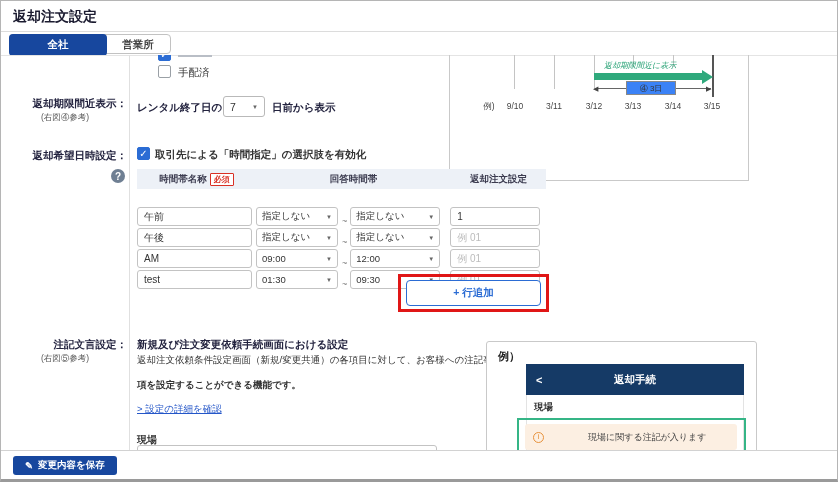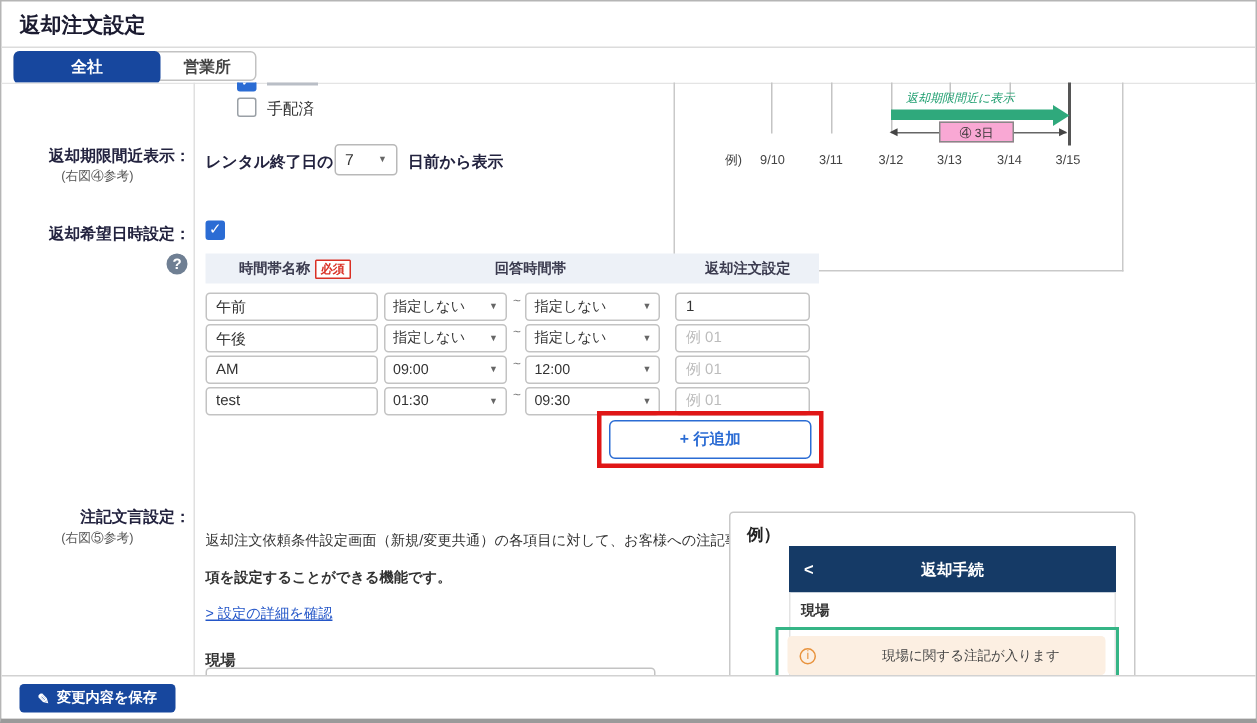--- a/index.html
+++ b/index.html
@@ -41,36 +41,36 @@
   .tl-box { left:448px; top:-6px; width:300px; height:132px; border:1px solid #c9c9c9; border-top:none; }
   .tick { position:absolute; width:1px; background:#c4c4c4; top:0; }
   .tick.dark { background:#555; width:2px; }
   .tl-date { position:absolute; font-size:8.5px; color:#444; width:30px; text-align:center; }
   .g-label { position:absolute; font-size:8px; color:#1e9e6f; white-space:nowrap;font-style:italic; }
   .g-shaft { position:absolute; height:7px; background:#2fa97c; }
   .g-head  { position:absolute; width:0; height:0; border-left:11px solid #2fa97c;
              border-top:7px solid transparent; border-bottom:7px solid transparent; }
   .d-line { position:absolute; height:1px; background:#666; }
   .d-end { position:absolute; font-size:7px; color:#444; line-height:1; }
-  .range-box { position:absolute; border:1px solid #888; background:#f9a8d4; font-size:8px; color:#333;
+  .range-box { position:absolute; border:1px solid #888; background:#3b82f6; font-size:8px; color:#333;
                display:flex; align-items:center; justify-content:center; }
 
   
   .help { width:14px; height:14px; border-radius:50%; background:#6f7f93; color:#fff; font-size:10px;
           font-weight:bold; display:flex; align-items:center; justify-content:center; cursor:pointer; }
 
   
   .thead { left:136px; top:114px; width:409px; height:20px; background:#edf1f7; display:flex;
            align-items:center; font-size:9.5px; font-weight:bold; color:#3c3c50; }
   .th1 { width:119px; text-align:center; display:flex; align-items:center; justify-content:center; gap:3px; }
   .th2 { width:195px; text-align:center; }
   .th3 { width:95px; text-align:center; }
   .req { font-size:8px; font-weight:bold; color:#d93025; border:1px solid #d93025; background:#fff;
          padding:0 3px; line-height:11px; border-radius:1px; }
-  .trow { position:absolute; left:136px; display:flex; align-items:flex-start; height:31px; }
+  .trow { position:absolute; left:136px; display:flex; align-items:flex-end; height:31px; }
   .t-input { width:115px; height:19px; border:1px solid #c3c3c3; border-radius:3px; font-size:10px;
              color:#333; padding:0 6px; font-family:"Liberation Sans",sans-serif; }
   .t-select { width:82px; height:19px; border:1px solid #c3c3c3; border-radius:3px; background:#fff;
               display:flex; align-items:center; justify-content:space-between; padding:0 5px;
               font-size:9.5px; color:#333; margin-left:4px; }
   .t-select.to { width:90px; margin-left:3px; }
   .tilde { font-size:9px; color:#777; margin-left:4px; }
   .t-code { width:90px; height:19px; border:1px solid #c3c3c3; border-radius:3px; font-size:10px;
             color:#333; padding:0 6px; margin-left:10px; font-family:"Liberation Sans",sans-serif; }
   .t-code::placeholder { color:#bcbcbc; }
@@ -171,20 +171,21 @@
       <div class="tl-date" style="left:208px; top:52px;">3/14</div>
       <div class="tl-date" style="left:247px; top:52px;">3/15</div>
     </div>
 
     <div class="abs sec-label" style="left:2px; top:94px;">返却希望日時設定：</div>
     <div class="abs help" style="left:110px; top:114px;">?</div>
 
     <div class="abs" style="left:136px; top:92px;">
       <div class="cb checked">✓</div>
     </div>
+    <div class="abs cb-label" style="left:154px; top:93px; font-weight:bold;">取引先による「時間指定」の選択肢を有効化</div>
 
     <div class="abs thead">
       <div class="th1">
         <span>時間帯名称</span>
         <span class="req">必須</span>
       </div>
       <div class="th2">回答時間帯</div>
       <div class="th3">返却注文設定</div>
     </div>
 
@@ -243,20 +244,21 @@
       </div>
       <input class="t-code" placeholder="例 01" style="">
     </div>
 
     <div class="abs red-annot"></div>
     <div class="abs add-btn">+ 行追加</div>
 
     <div class="abs sec-label" style="left:2px; top:283px;">注記文言設定：</div>
     <div class="abs sec-sublabel" style="left:2px; top:298px;">(右図⑤参考)</div>
 
+    <div class="abs note-h">新規及び注文変更依頼手続画面における設定</div>
     <div class="note-t" style="top:299px;">返却注文依頼条件設定画面（新規/変更共通）の各項目に対して、お客様への注記事</div>
     <div class="note-t" style="top:324px;font-weight:bold;">項を設定することができる機能です。</div>
     <div class="abs link">&gt; 設定の詳細を確認</div>
     <div class="abs field-label">現場</div>
     <input class="abs big-input" style="">
 
     <div class="abs ex-box"></div>
     <div class="abs ex-title">例）</div>
     <div class="abs m-header">
       <span class="m-back">&lt;</span>

